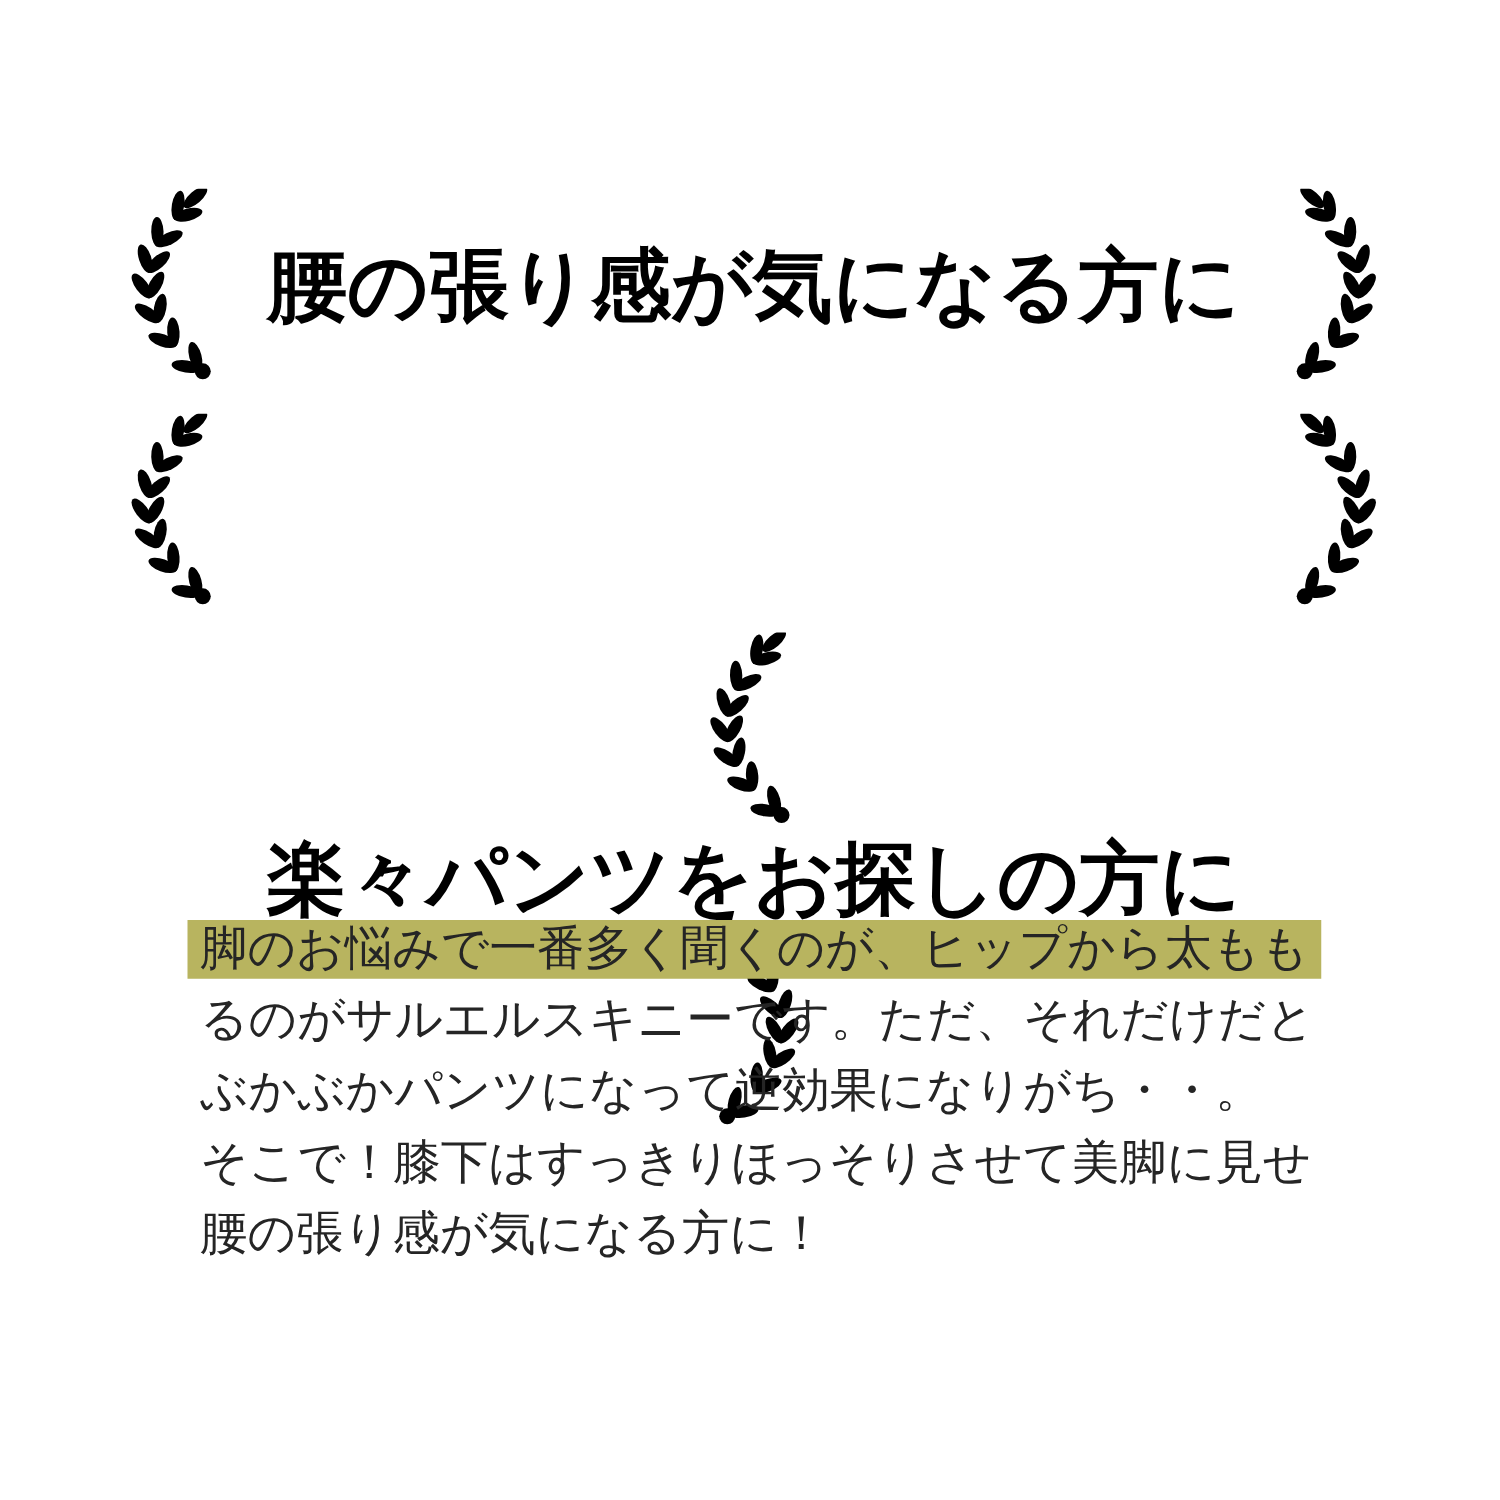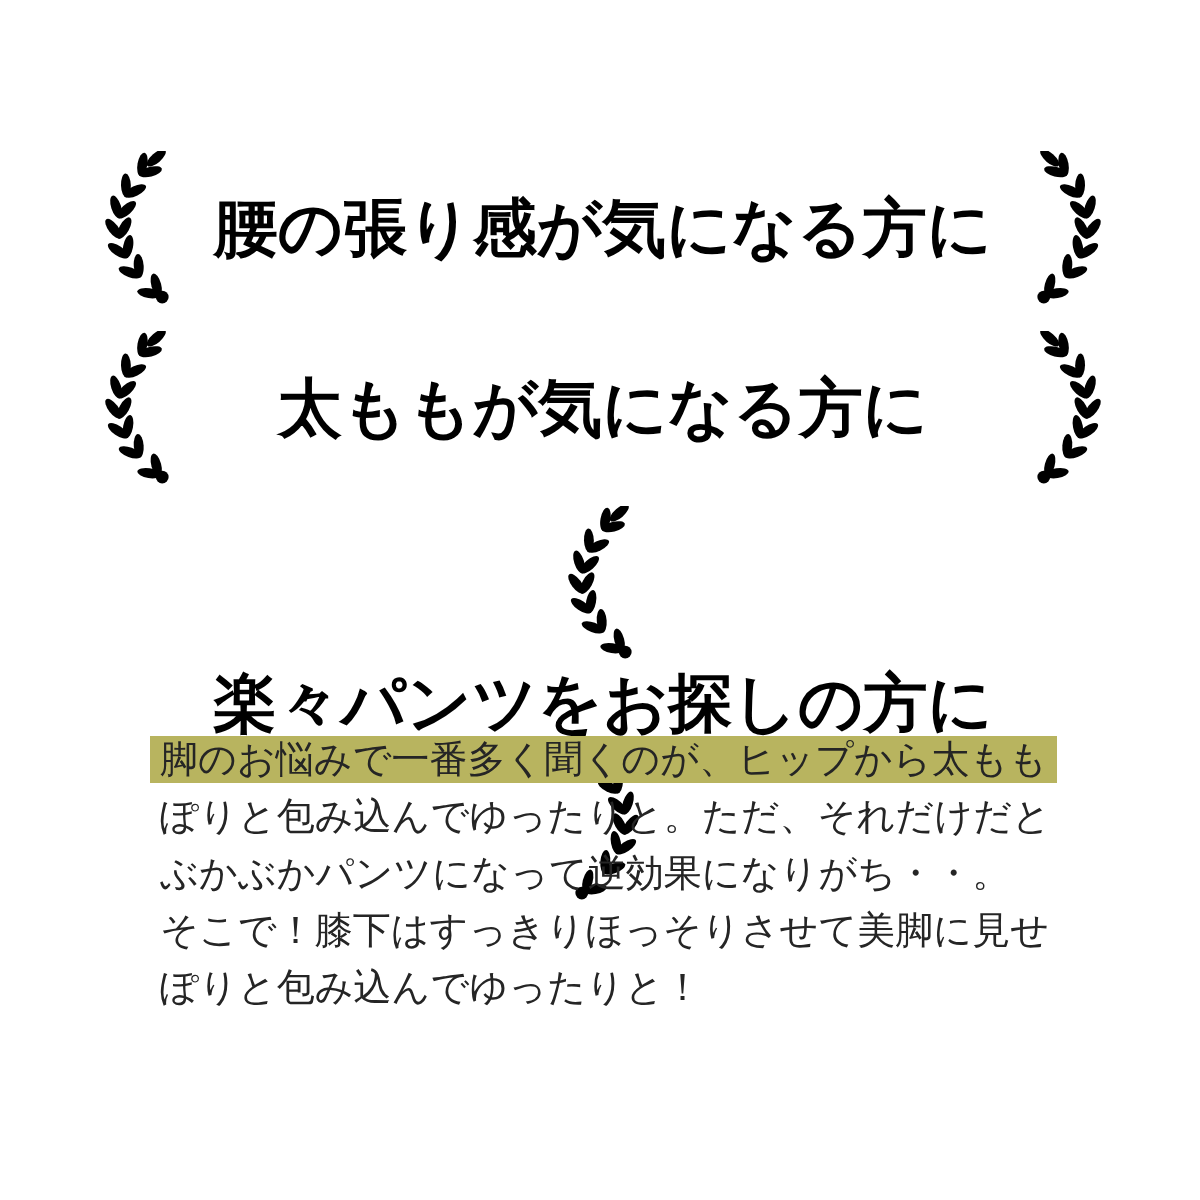--- a/index.html
+++ b/index.html
@@ -118,37 +118,36 @@
     <h2 class="headline">腰の張り感が気になる方に</h2>
     <svg class="laurel right" viewBox="0 0 76 156">
         <use href="#laurel-branch"></use>
       </svg>
   </div>
 
   <div class="hl-row r2">
     <svg class="laurel left" viewBox="0 0 76 156">
         <use href="#laurel-branch"></use>
       </svg>
-    <h2 class="headline">太ももが気になる方に</h2>
     <svg class="laurel right" viewBox="0 0 76 156">
         <use href="#laurel-branch"></use>
       </svg>
   </div>
 
   <div class="hl-row r3">
     <svg class="laurel left" viewBox="0 0 76 156">
         <use href="#laurel-branch"></use>
       </svg>
     <h2 class="headline">楽々パンツをお探しの方に</h2>
     <svg class="laurel right" viewBox="0 0 76 156">
         <use href="#laurel-branch"></use>
       </svg>
   </div>
 
   <section class="paragraph" id="para">
       <div class="para-line"><span class="hl">脚のお悩みで一番多く聞くのが、ヒップから太もも</span></div>
-      <div class="para-line"><span>ぽりと包み込んでゆったりと。ただ、それだけだと</span></div>
+      <div class="para-line"><span>るのがサルエルスキニーです。ただ、それだけだと</span></div>
       <div class="para-line"><span>ぶかぶかパンツになって逆効果になりがち・・。</span></div>
       <div class="para-line"><span>そこで！膝下はすっきりほっそりさせて美脚に見せ</span></div>
-      <div class="para-line"><span>ぽりと包み込んでゆったりと！</span></div>
+      <div class="para-line"><span>腰の張り感が気になる方に！</span></div>
     </section>
 
 </div>
 
 </body></html>

